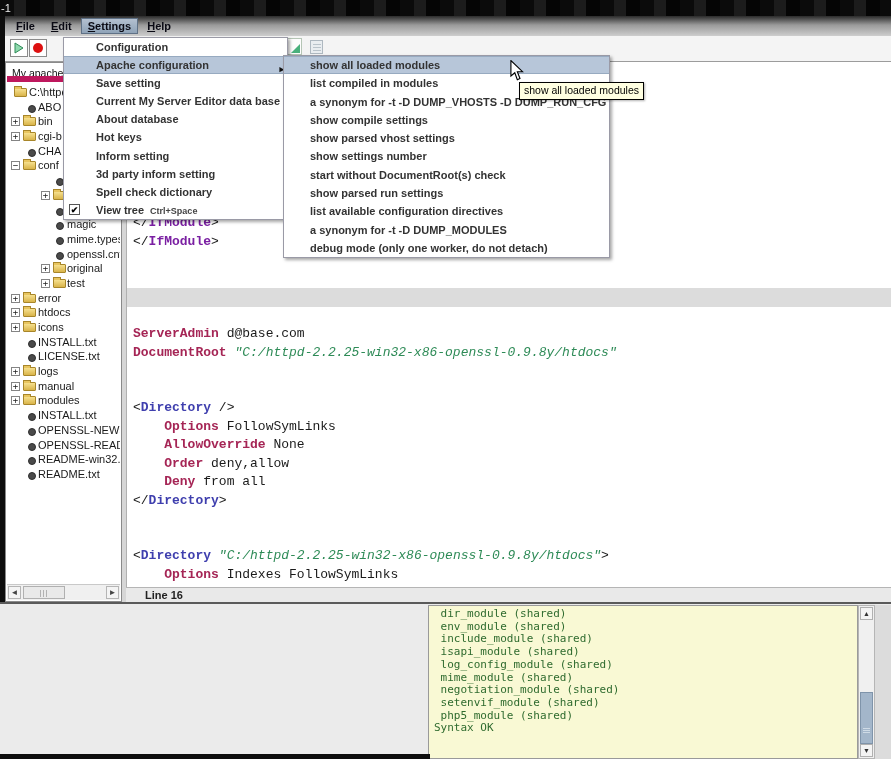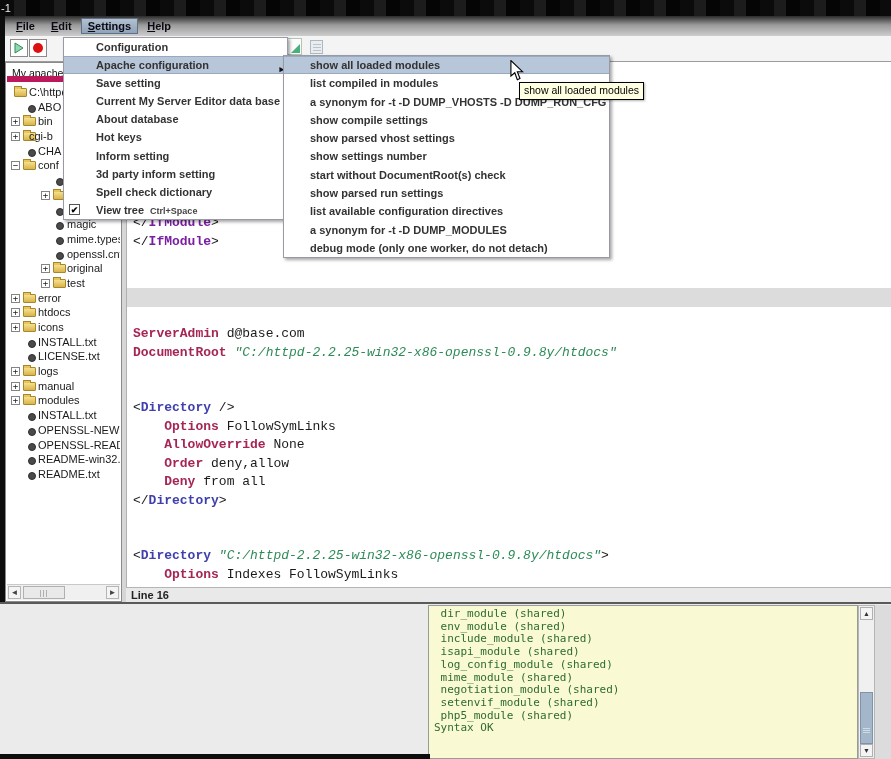--- a/index.html
+++ b/index.html
@@ -97,21 +97,21 @@
   }
   .code-line.hl{background:#dcdcdc;}
   .seg-pl{color:#1a1a1a;}
   .seg-kw{color:#a52555;font-weight:bold;}
   .seg-tg{color:#3f3fae;font-weight:bold;}
   .seg-tgp{color:#7a1fa2;font-weight:bold;}
   .seg-st{color:#2e8b57;font-style:italic;}
   .statusbar{
     position:absolute;left:126px;top:587px;width:765px;height:15px;background:#e9e9e9;
     border-top:1px solid #b5b5b5;font-size:11px;font-weight:bold;color:#222;
-    line-height:14px;padding-left:5px;box-sizing:border-box;
+    line-height:14px;padding-left:19px;box-sizing:border-box;
   }
 
   
   .bottom-panel{
     position:absolute;left:0;top:602px;width:891px;height:157px;background:#ebebeb;
     border-top:2px solid #5a5a5a;box-sizing:border-box;
   }
   .console{
     position:absolute;left:428px;top:605px;width:430px;height:154px;background:#f9f9d4;
     border:1px solid #9a9a9a;box-sizing:border-box;overflow:hidden;padding:2px 0 0 5px;
@@ -211,21 +211,21 @@
         <span class="lbl" style="left: 31px;">ABO</span>
       </div>
       <div class="tree-row">
         <span class="expand-box" style="left: 4px;">+</span>
         <span class="folder-ic" style="left: 16px;"></span>
         <span class="lbl" style="left: 31px;">bin</span>
       </div>
       <div class="tree-row">
         <span class="expand-box" style="left: 4px;">+</span>
         <span class="folder-ic" style="left: 16px;"></span>
-        <span class="lbl" style="left: 22px;">cgi-b</span>
+        <span class="lbl" style="left: 31px;">cgi-b</span>
       </div>
       <div class="tree-row">
         <span class="dot-ic" style="left: 21px;"></span>
         <span class="lbl" style="left: 31px;">CHA</span>
       </div>
       <div class="tree-row">
         <span class="expand-box" style="left: 4px;">−</span>
         <span class="folder-ic" style="left: 16px;"></span>
         <span class="lbl" style="left: 31px;">conf</span>
       </div>

